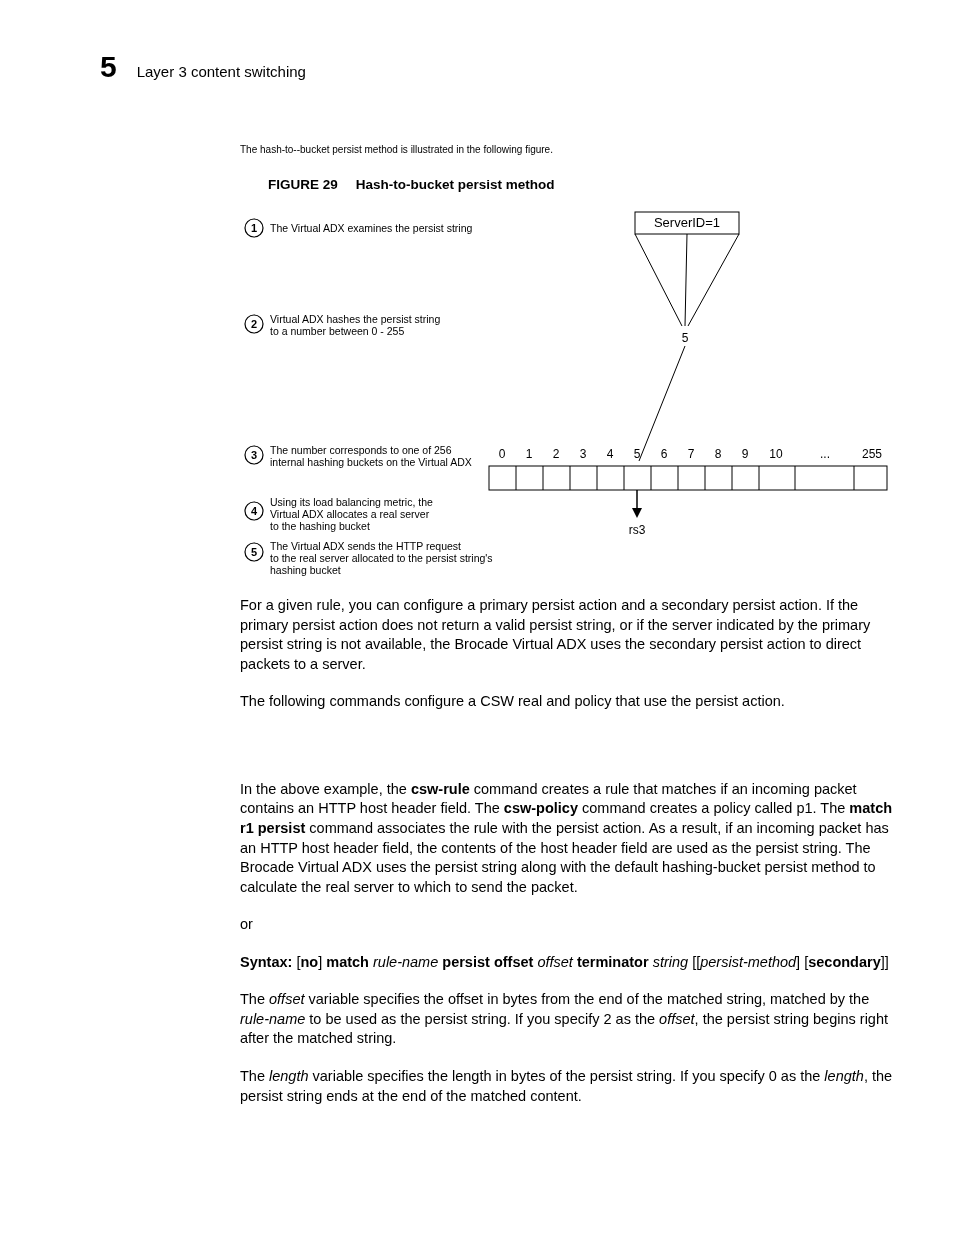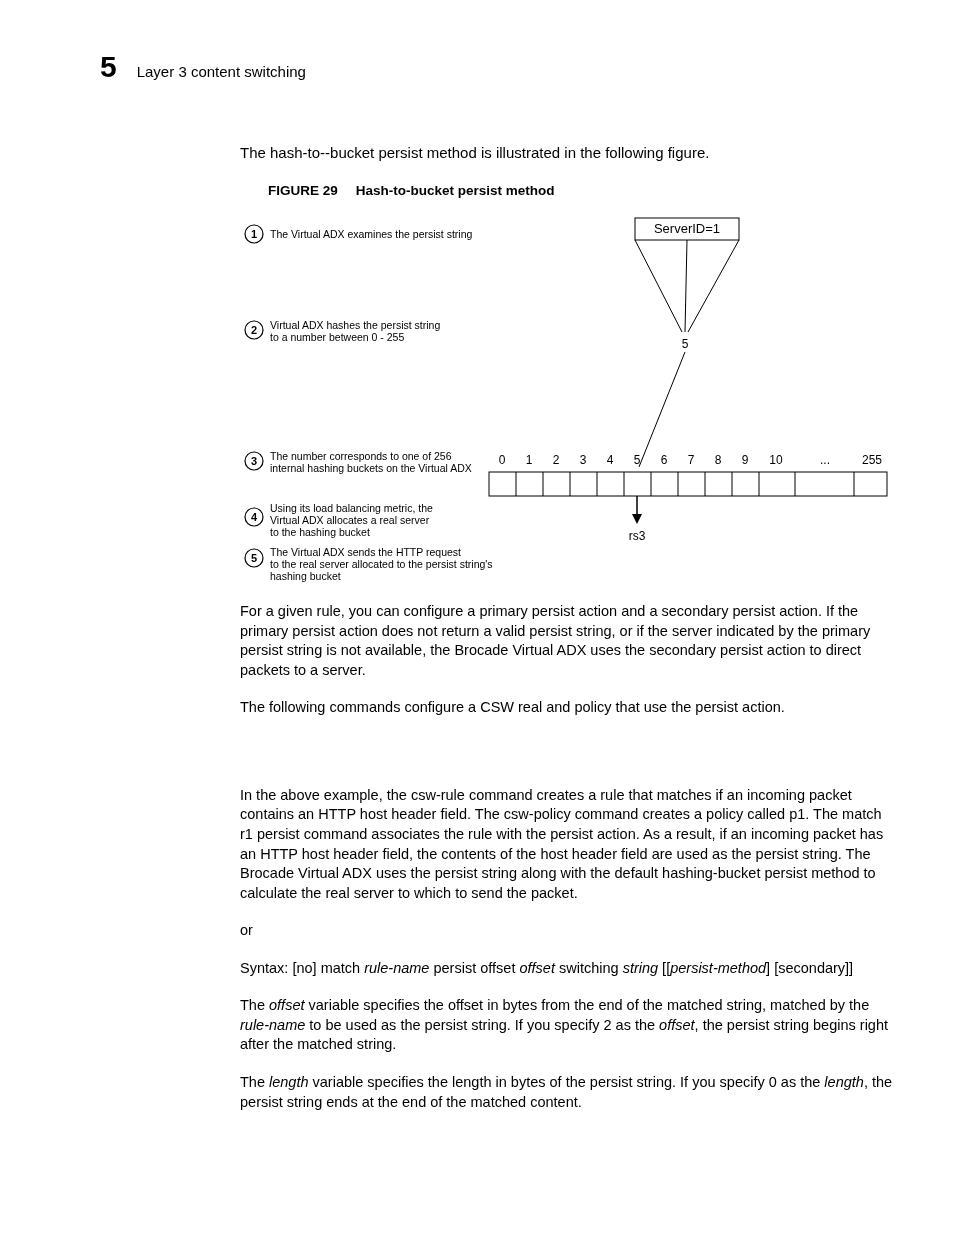--- a/index.html
+++ b/index.html
@@ -24,38 +24,38 @@
     font-size: 30px;
     font-weight: bold;
   }
   .chapter-title {
     font-size: 15px;
   }
   .content {
     margin-left: 140px;
   }
   .intro-line {
-    font-size: 15px;
+    font-size: 10px;
     margin-bottom: 22px;
   }
   .figure-caption {
     font-size: 13.5px;
     margin-bottom: 12px;
   }
   .fignum { font-weight: bold; margin-right: 18px; padding-left: 28px; }
   .figcap { font-weight: bold; margin-top: 48px; }
   .diagram-wrap {
     margin-bottom: 8px;
   }
   .para {
     font-size: 14.5px;
     line-height: 1.35;
     margin-bottom: 18px;
   }
-  .bold { font-weight: normal; }
+  .bold { font-weight: bold; }
   .italic { font-style: italic; }
   svg text { font-family: Arial, Helvetica, sans-serif; }
   .step-num { font-size: 11px; }
   .step-txt { font-size: 10.5px; }
   .tick-txt { font-size: 12px; }
   .server-txt { font-size: 13px; }
 </style>
 </head>
 <body>
 
@@ -156,21 +156,21 @@
     <div style="height:50px"></div>
 
     <div class="para">
       <span>In the above example, the </span><span class="bold">csw-rule</span><span> command creates a rule that matches if an incoming packet contains an HTTP host header field. The </span><span class="bold">csw-policy</span><span> command creates a policy called p1. The </span><span class="bold">match r1 persist</span><span> command associates the rule with the persist action. As a result, if an incoming packet has an HTTP host header field, the contents of the host header field are used as the persist string. The Brocade Virtual ADX uses the persist string along with the default hashing-bucket persist method to calculate the real server to which to send the packet.</span>
     </div>
 
 
     <div class="para">or</div>
 
     <div class="para">
-      <span class="bold">Syntax:  </span>[<span class="bold">no</span>] <span class="bold">match</span> <span class="italic">rule-name</span> <span class="bold">persist offset</span> <span class="italic">offset</span> <span class="bold">switching</span> <span class="italic">string</span> [[<span class="italic">persist-method</span>] [<span class="bold">secondary</span>]]
+      <span class="bold">Syntax:  </span>[<span class="bold">no</span>] <span class="bold">match</span> <span class="italic">rule-name</span> <span class="bold">persist offset</span> <span class="italic">offset</span> <span class="bold">terminator</span> <span class="italic">string</span> [[<span class="italic">persist-method</span>] [<span class="bold">secondary</span>]]
     </div>
 
     <div class="para">
       <span>The </span><span class="italic">offset</span><span> variable specifies the offset in bytes from the end of the matched string, matched by the </span><span class="italic">rule-name</span><span> to be used as the persist string. If you specify 2 as the </span><span class="italic">offset</span><span>, the persist string begins right after the matched string.</span>
     </div>
 
     <div class="para">
       <span>The </span><span class="italic">length</span><span> variable specifies the length in bytes of the persist string. If you specify 0 as the </span><span class="italic">length</span><span>, the persist string ends at the end of the matched content.</span>
     </div>
 

